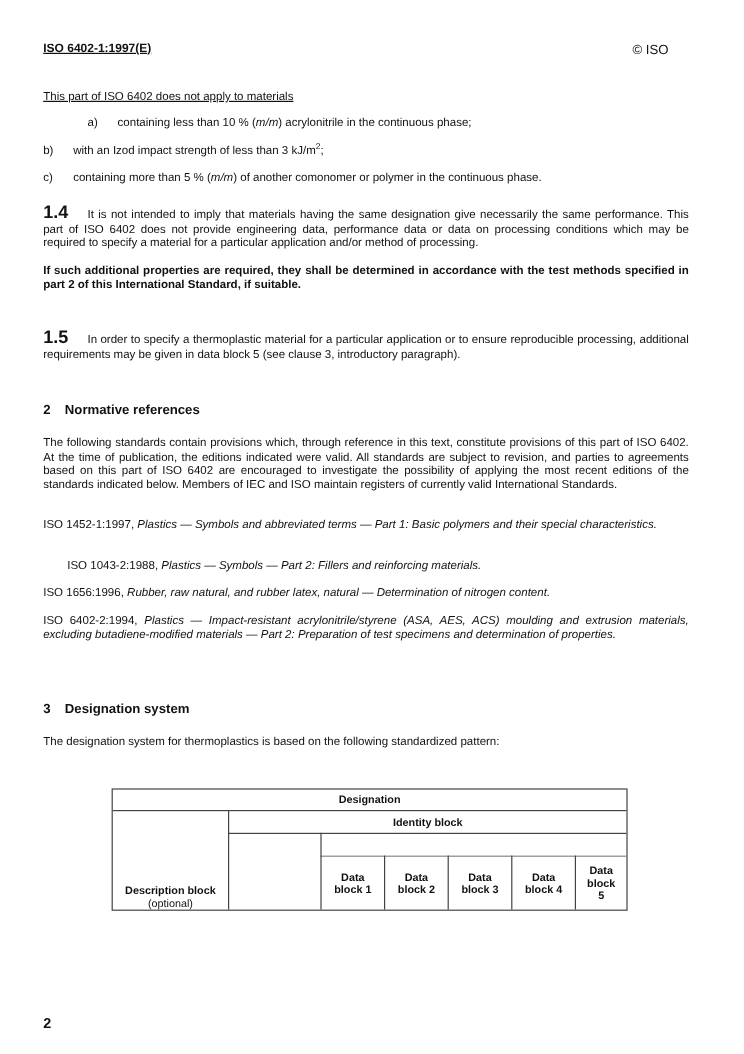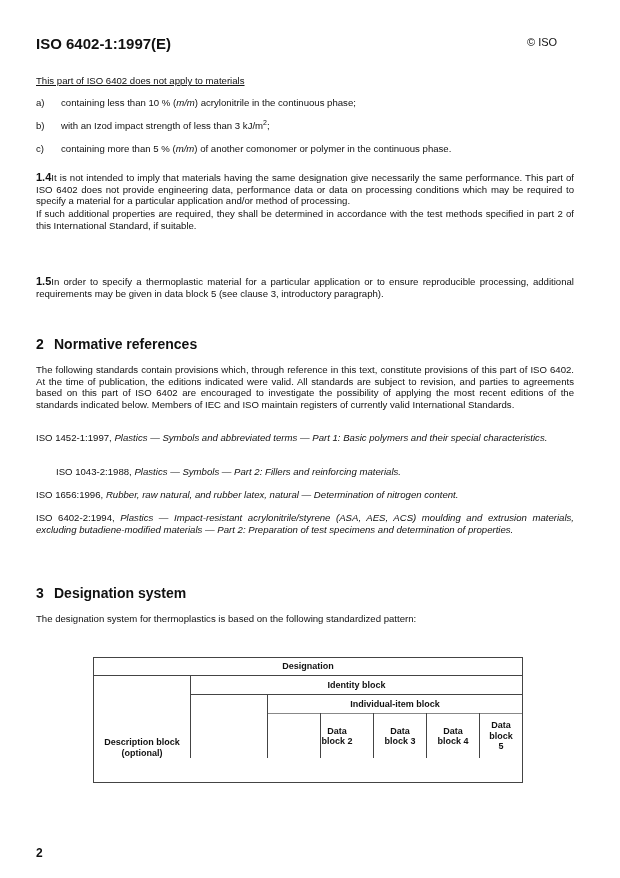--- a/index.html
+++ b/index.html
@@ -1,59 +1,59 @@
 <!DOCTYPE html>
 <html><head>
   <meta charset="utf-8">
   <style>
     html, body { margin: 0; padding: 0; background: #ffffff; }
     body {
       width: 620px; height: 878px; position: relative; overflow: hidden;
       font-family: "Liberation Sans", sans-serif; color: #111;
     }
     .abs { position: absolute; }
-    .hdr-left { left: 36px; top: 35px; font-size: 15px; font-weight: bold; }
+    .hdr-left { left: 36px; top: 35px; font-size: 10px; font-weight: bold; text-decoration: underline; }
     .hdr-right { left: 527px; top: 36px; font-size: 11px; }
     .p { left: 36px; width: 538px; font-size: 9.6px; line-height: 11.6px; text-align: justify; }
     .item { left: 36px; font-size: 9.6px; line-height: 11.6px; }
     .item .lbl { display: inline-block; width: 25px; }
-    .clause-num { font-weight: bold; font-size: 11px; margin-right: 0; }
-    .h2 { left: 36px; font-size: 14px; font-weight: bold; }
+    .clause-num { font-weight: bold; font-size: 15px; margin-right: 16px; }
+    .h2 { left: 36px; font-size: 11px; font-weight: bold; }
     .h2 .num { display: inline-block; width: 18px; }
     i { font-style: italic; }
     sup { font-size: 7px; line-height: 0; }
 
     
-    .tbl { left: 93px; top: 657px; width: 430px; height: 126px; border: 1px solid #444; box-sizing: border-box; }
+    .tbl { left: 93px; top: 657px; width: 430px; height: 102px; border: 1px solid #444; box-sizing: border-box; }
     .tbl .cell { position: absolute; box-sizing: border-box; font-size: 9px; font-weight: bold; text-align: center; display: flex; align-items: center; justify-content: center; line-height: 10.5px; }
     .line { position: absolute; background: #444; }
     .footer { left: 36px; top: 846px; font-size: 12px; font-weight: bold; }
   </style>
 </head>
 <body>
 
 <div class="abs hdr-left">ISO 6402-1:1997(E)</div>
 <div class="abs hdr-right">© ISO</div>
 
 <div class="abs p" style="top:75px;text-decoration:underline;">This part of ISO 6402 does not apply to materials</div>
 
-<div class="abs item" style="top:97px;">
+<div class="abs item" style="top:97px;margin-left:37px;">
   <span class="lbl">a)</span><span>containing less than 10 % (</span><i>m/m</i><span>) acrylonitrile in the continuous phase;</span>
 </div>
 <div class="abs item" style="top:120px;">
   <span class="lbl">b)</span><span>with an Izod impact strength of less than 3 kJ/m</span><sup>2</sup><span>;</span>
 </div>
 <div class="abs item" style="top:143px;">
   <span class="lbl">c)</span><span>containing more than 5 % (</span><i>m/m</i><span>) of another comonomer or polymer in the continuous phase.</span>
 </div>
 
 <div class="abs p" style="top:172px;">
   <span class="clause-num">1.4</span><span>It is not intended to imply that materials having the same designation give necessarily the same performance. This part of ISO 6402 does not provide engineering data, performance data or data on processing conditions which may be required to specify a material for a particular application and/or method of processing.</span>
 </div>
-<div class="abs p" style="top:208px;">If such additional properties are required, they shall be determined in accordance with the test methods specified in part 2 of this International Standard, if suitable.</div>
+<div class="abs p" style="top:220px;font-weight:bold;">If such additional properties are required, they shall be determined in accordance with the test methods specified in part 2 of this International Standard, if suitable.</div>
 
 <div class="abs p" style="top:276px;">
   <span class="clause-num">1.5</span><span>In order to specify a thermoplastic material for a particular application or to ensure reproducible processing, additional requirements may be given in data block 5 (see clause 3, introductory paragraph).</span>
 </div>
 
 <div class="abs h2" style="top:336px;">
   <span class="num">2</span><span>Normative references</span>
 </div>
 <div class="abs p" style="top:364px;">The following standards contain provisions which, through reference in this text, constitute provisions of this part of ISO 6402. At the time of publication, the editions indicated were valid. All standards are subject to revision, and parties to agreements based on this part of ISO 6402 are encouraged to investigate the possibility of applying the most recent editions of the standards indicated below. Members of IEC and ISO maintain registers of currently valid International Standards.</div>
 
@@ -83,24 +83,24 @@
 
   <div class="line" style="left:96px; top:17px; width:1px; height:83px;"></div>
   <div class="line" style="left:173px; top:36px; width:1px; height:64px;"></div>
   <div class="line" style="left:226px; top:55px; width:1px; height:45px;"></div>
   <div class="line" style="left:279px; top:55px; width:1px; height:45px;"></div>
   <div class="line" style="left:332px; top:55px; width:1px; height:45px;"></div>
   <div class="line" style="left:385px; top:55px; width:1px; height:45px;"></div>
 
   <div class="cell" style="left:0; top:0; width:428px; height:17px;">Designation</div>
   <div class="cell" style="left:97px; top:18px; width:331px; height:18px;">Identity block</div>
-  <div class="cell" style="left:174px; top:37px; width:254px; height:18px;">Individual-item block</div>
   <div class="cell" style="left:0; top:18px; width:96px; height:82px; flex-direction:column; justify-content:flex-end;">
     <span>Description block</span>
-    <span style="font-weight:bold;">(optional)</span>
+    <span style="font-weight:normal;">(optional)</span>
   </div>
-  <div class="cell" style="left:217px; top:56px; width:52px; height:44px; padding:0 10px;">Data block 2</div>
+  <div class="cell" style="left:174px; top:56px; width:52px; height:44px; padding:0 10px;">Data block 1</div>
+  <div class="cell" style="left:227px; top:56px; width:52px; height:44px; padding:0 10px;">Data block 2</div>
   <div class="cell" style="left:280px; top:56px; width:52px; height:44px; padding:0 10px;">Data block 3</div>
   <div class="cell" style="left:333px; top:56px; width:52px; height:44px; padding:0 10px;">Data block 4</div>
   <div class="cell" style="left:386px; top:56px; width:42px; height:44px; padding:0 6px;">Data block 5</div>
 </div>
 
 <div class="abs footer">2</div>
 
 </body></html>

